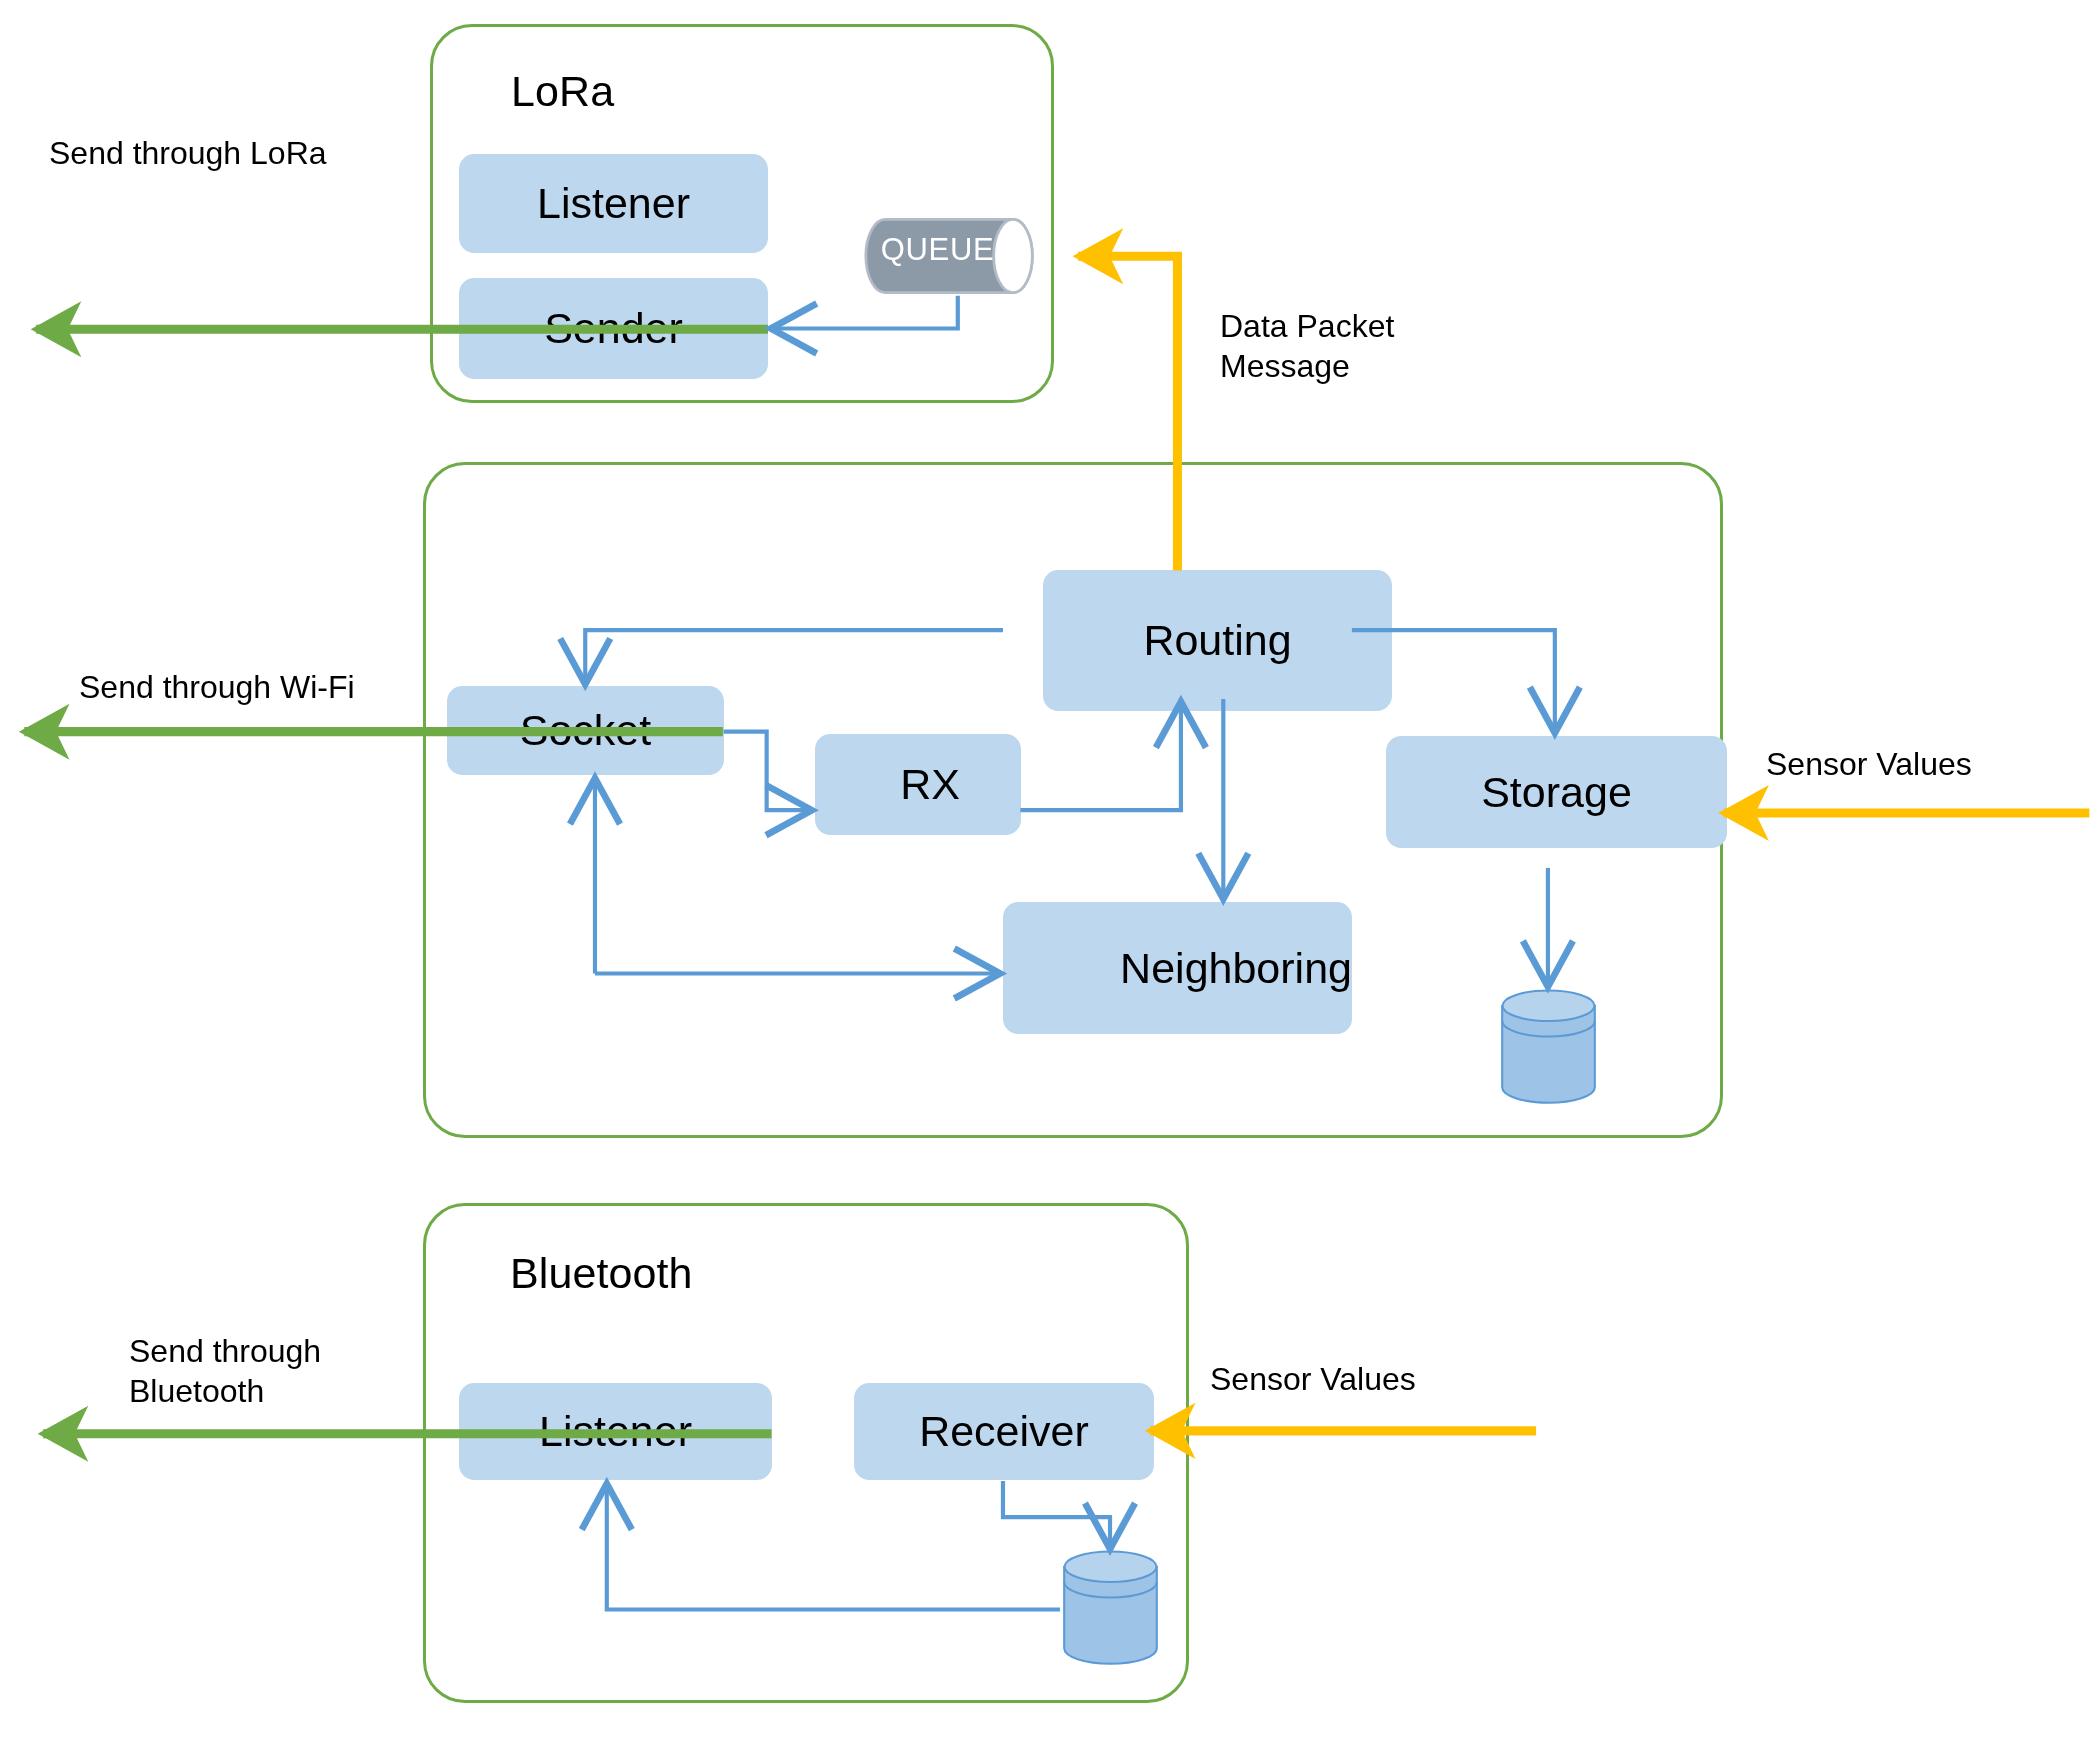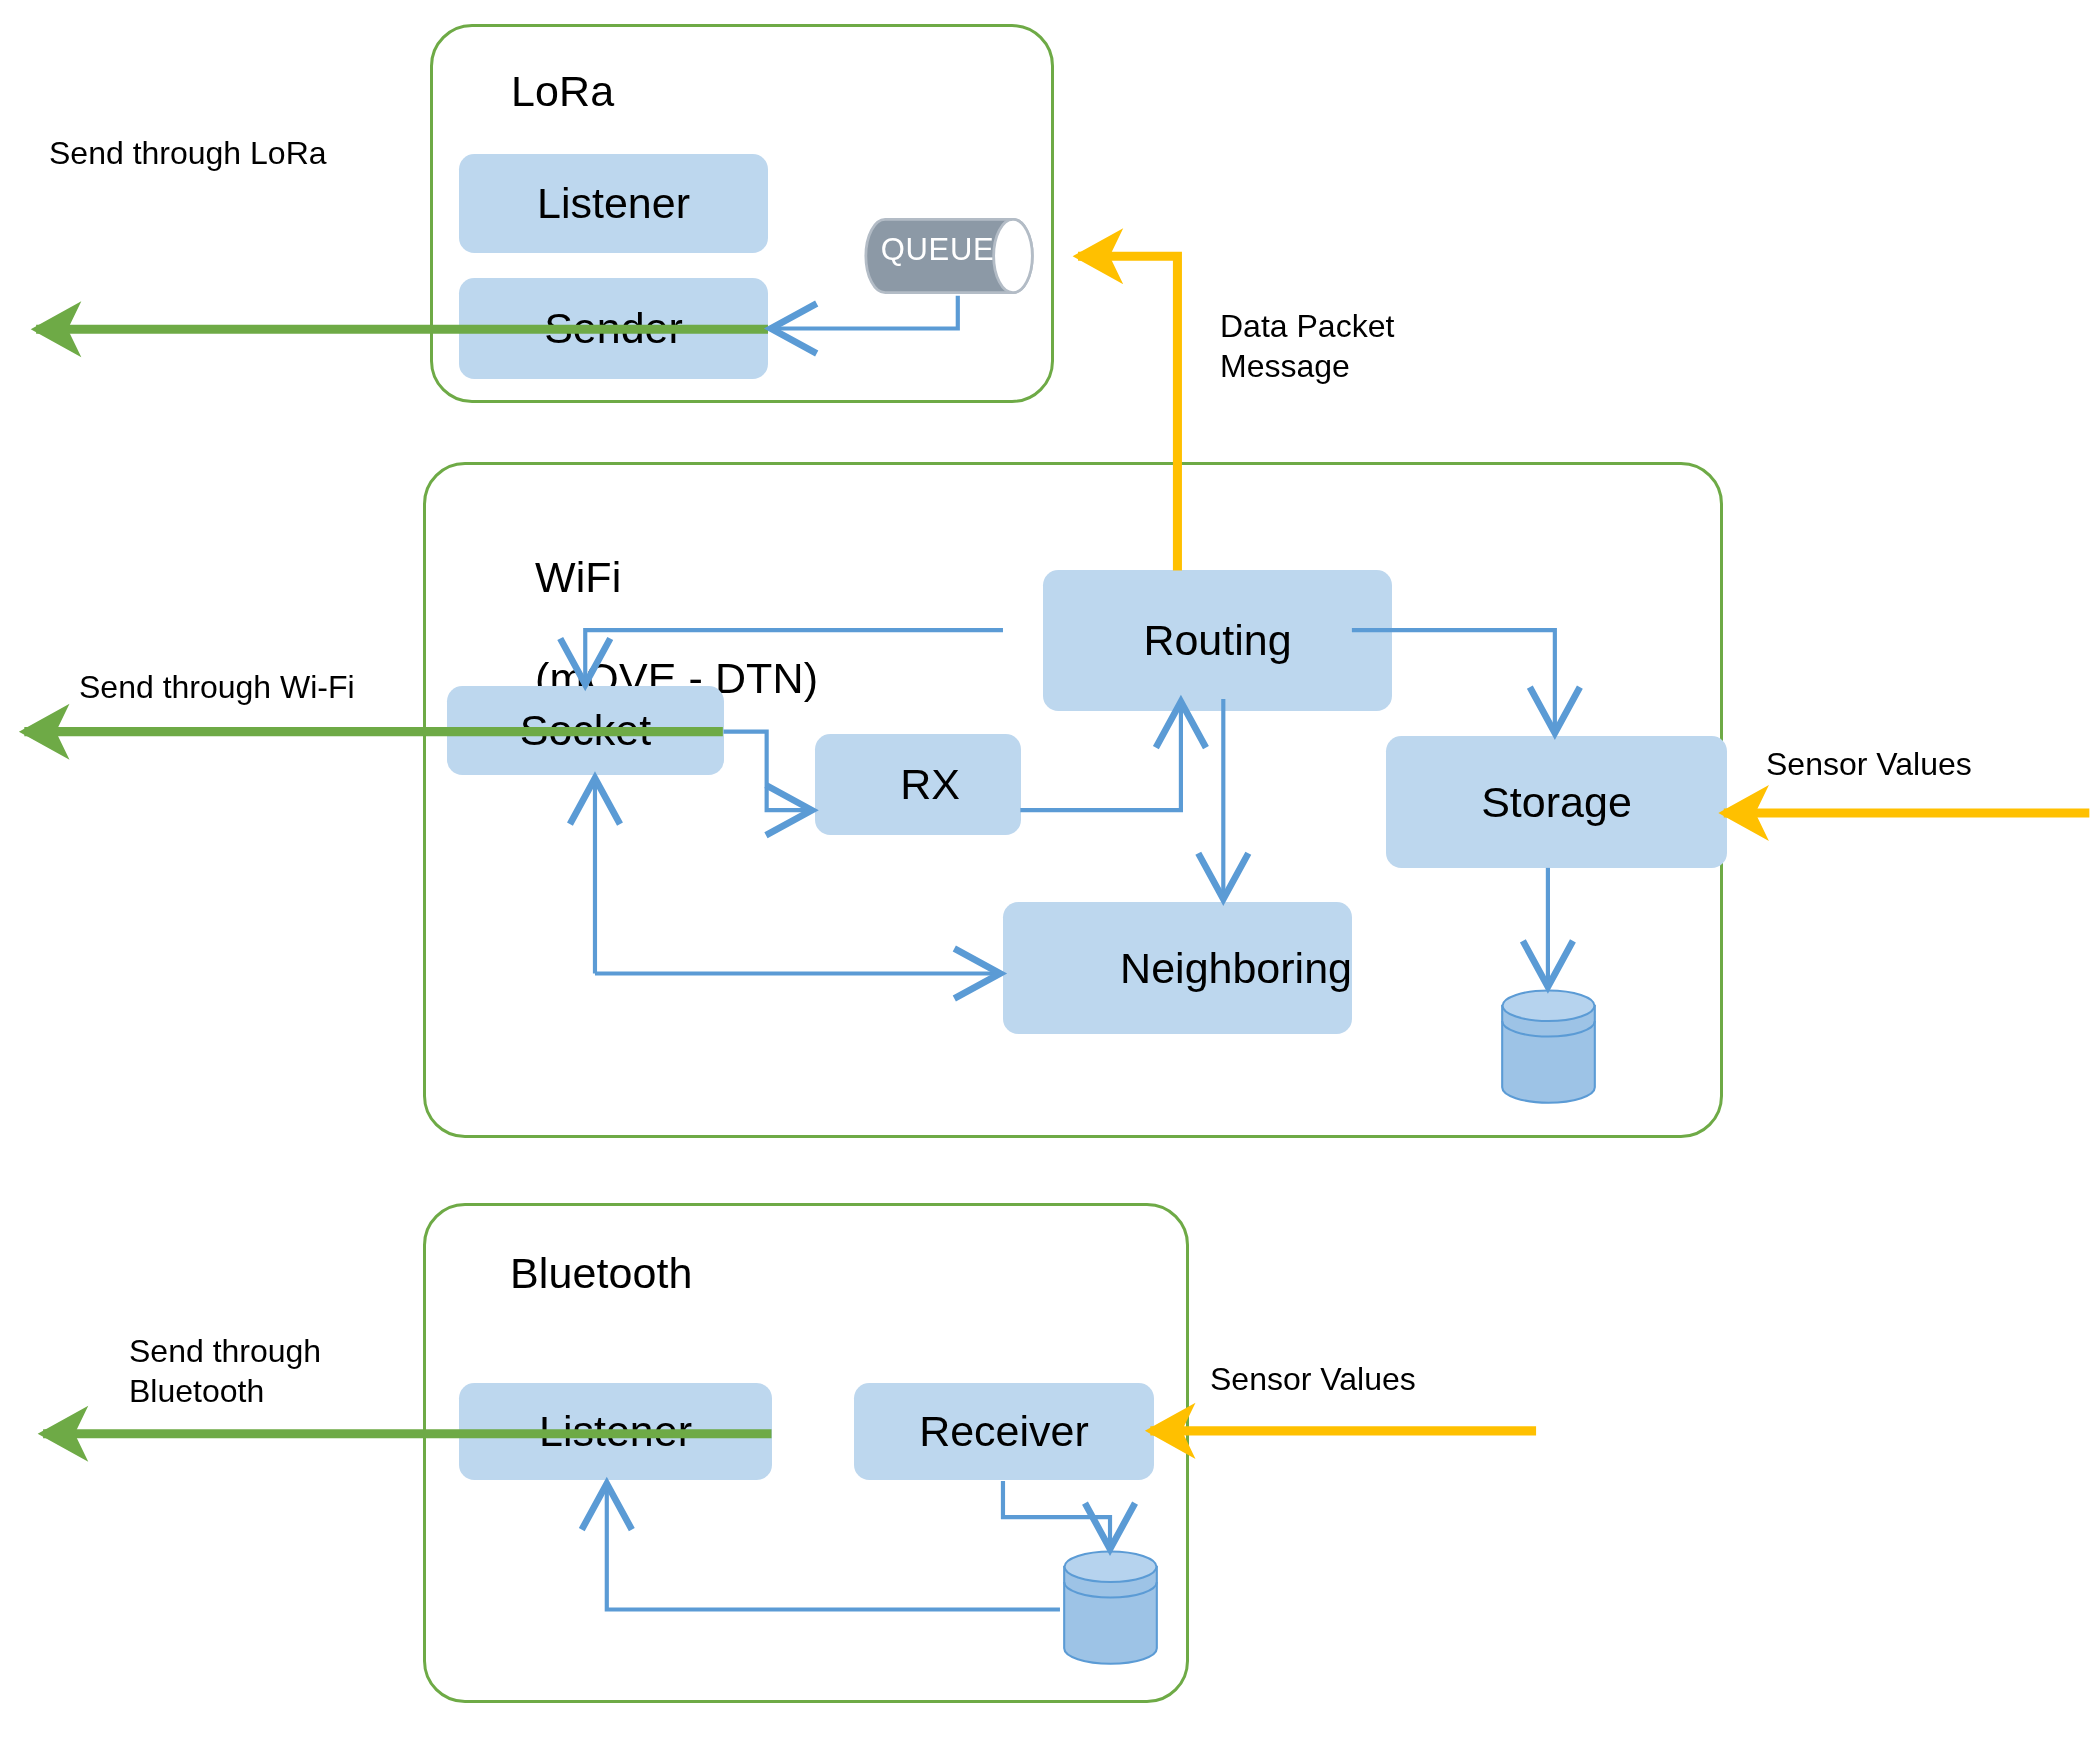--- a/index.html
+++ b/index.html
@@ -58,42 +58,38 @@
     <svg width="184" height="76" viewBox="0 0 265 110">
       <path d="M30,2 H215 A28,53 0 0 1 215,108 H30 A28,53 0 0 1 30,2 Z" fill="#8c99a6" stroke="#b3bcc6" stroke-width="4"></path>
       <ellipse cx="215" cy="55" rx="28" ry="53" fill="#ffffff" stroke="#b3bcc6" stroke-width="4"></ellipse>
     </svg>
     <div class="qlabel">QUEUE</div>
   </div>
 
   <div class="lbl" style="left:49px;top:133px;">Send through LoRa</div>
 
   <div class="group" style="left:423px;top:462px;width:1300px;height:676px;"></div>
-  <div class="group-title" style="left:535px;top:501px;">
-    <div>WiFi</div>
-    <div>(mOVE - DTN)</div>
-  </div>
 
   <div class="node" style="left:447px;top:686px;width:277px;height:89px;">
     <span>Socket</span>
   </div>
 
   <div class="node" style="left:815px;top:734px;width:206px;height:101px;padding-left:24px;">
     <span>RX</span>
   </div>
 
   <div class="node" style="left:1003px;top:570px;width:349px;height:141px;margin-left:40px;">
     <span>Routing</span>
   </div>
 
   <div class="node" style="left:1003px;top:902px;width:349px;height:132px;justify-content:flex-end;">
     <span>Neighboring</span>
   </div>
 
-  <div class="node" style="left:1386px;top:736px;width:341px;height:132px;">
+  <div class="node" style="left:1386px;top:736px;width:341px;height:112px;">
     <span>Storage</span>
   </div>
 
   <div class="db" style="left:1498px;top:989px;width:101px;height:115px;">
     <svg width="101" height="115" viewBox="0 0 145 165">
       <path d="M6,24 V141 A66,22 0 0 0 139,141 V24 Z" fill="#9dc3e6" stroke="#5b9bd5" stroke-width="3"></path>
       <ellipse cx="72.5" cy="24" rx="66" ry="22" fill="#b6d3ee" stroke="#5b9bd5" stroke-width="3"></ellipse>
       <path d="M6,46 A66,22 0 0 0 139,46" fill="none" stroke="#5b9bd5" stroke-width="3"></path>
     </svg>
   </div>

